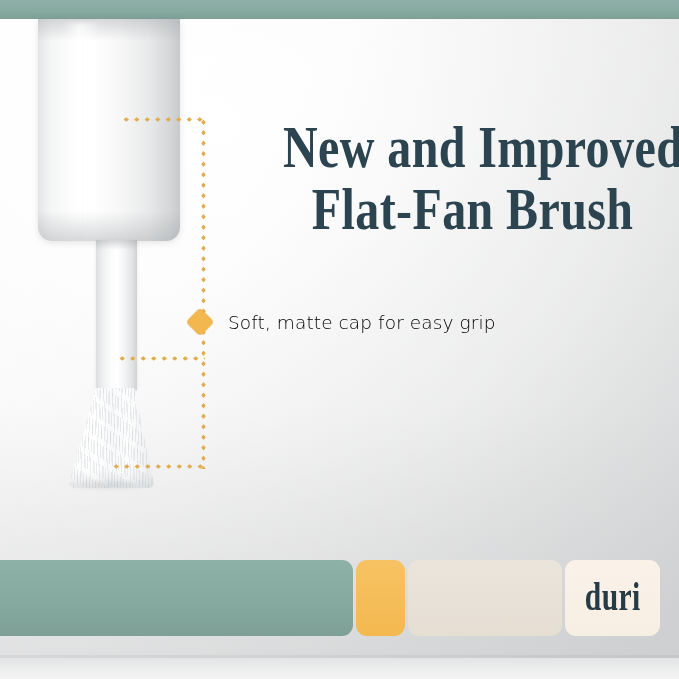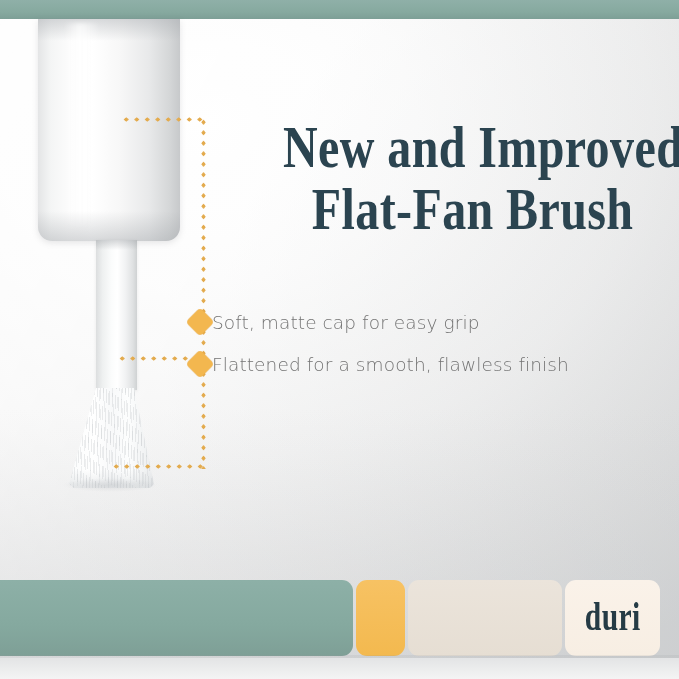--- a/index.html
+++ b/index.html
@@ -154,31 +154,31 @@
   }
   .diamond{
     position:absolute;left:0;top:50%;
     width:20px;height:20px;margin-top:-10px;
     background:#f3b74f;
     border-radius:4px;
     transform:rotate(45deg);
     box-shadow:0 0 0 .5px rgba(228,166,64,.5);
   }
   .bullet-text{
-    margin-left:22px;
+    margin-left:38px;
     font-family:"DejaVu Sans",sans-serif;
     font-weight:300;
     font-size:18.5px;
-    color:#737373;
+    color:#000000;
     letter-spacing:.1px;
     white-space:nowrap;
   }
 
   
-  .botbar{position:absolute;left:0;top:580px;width:567px;height:78px;}
+  .botbar{position:absolute;left:0;top:560px;width:567px;height:78px;}
   .seg{position:absolute;top:0;height:76px;border-radius:11px;}
   .seg-green{
     left:-14px;width:367px;
     background:linear-gradient(180deg,#8db0a7 0%,#85a99f 60%,#7e9f96 100%);
   }
   .seg-amber{
     left:356px;width:49px;
     background:linear-gradient(180deg,#f7c263 0%,#f3b94f 100%);
   }
   .seg-beige{
@@ -245,24 +245,20 @@
   <div class="headline">
     <span class="hl-line l1">New and Improved</span>
     <span class="hl-line l2">Flat-Fan Brush</span>
   </div>
 
   <div class="bullets">
     <div class="bullet-row">
       <span class="diamond"></span>
       <span class="bullet-text">Soft, matte cap for easy grip</span>
     </div>
-    <div class="bullet-row">
-      <span class="diamond"></span>
-      <span class="bullet-text">Flattened for a smooth, flawless finish</span>
-    </div>
   </div>
 
   <div class="botbar">
     <div class="seg seg-green"></div>
     <div class="seg seg-amber"></div>
     <div class="seg seg-beige"></div>
     <div class="seg seg-cream">
       <span class="logo">duri</span>
     </div>
   </div>

